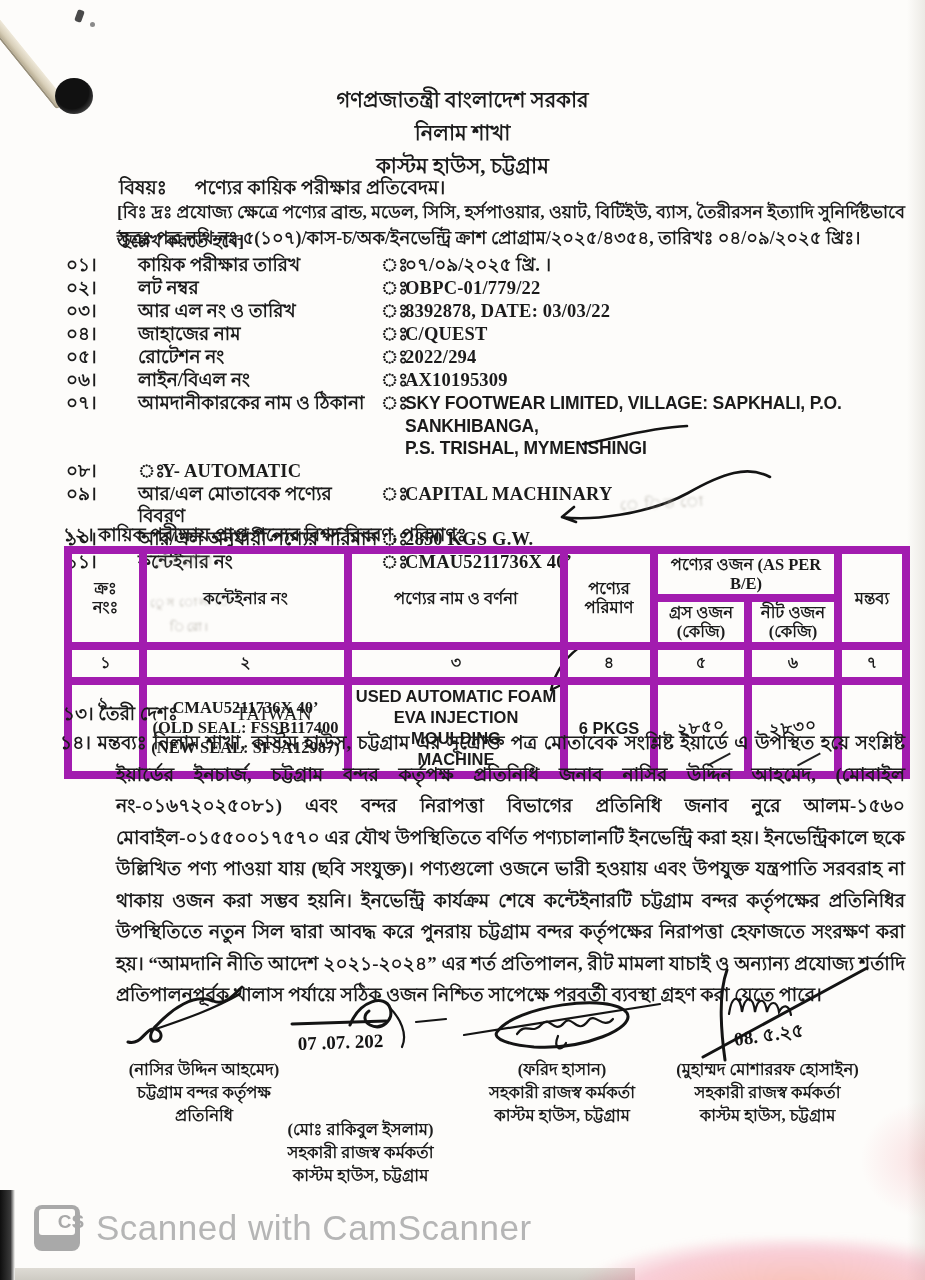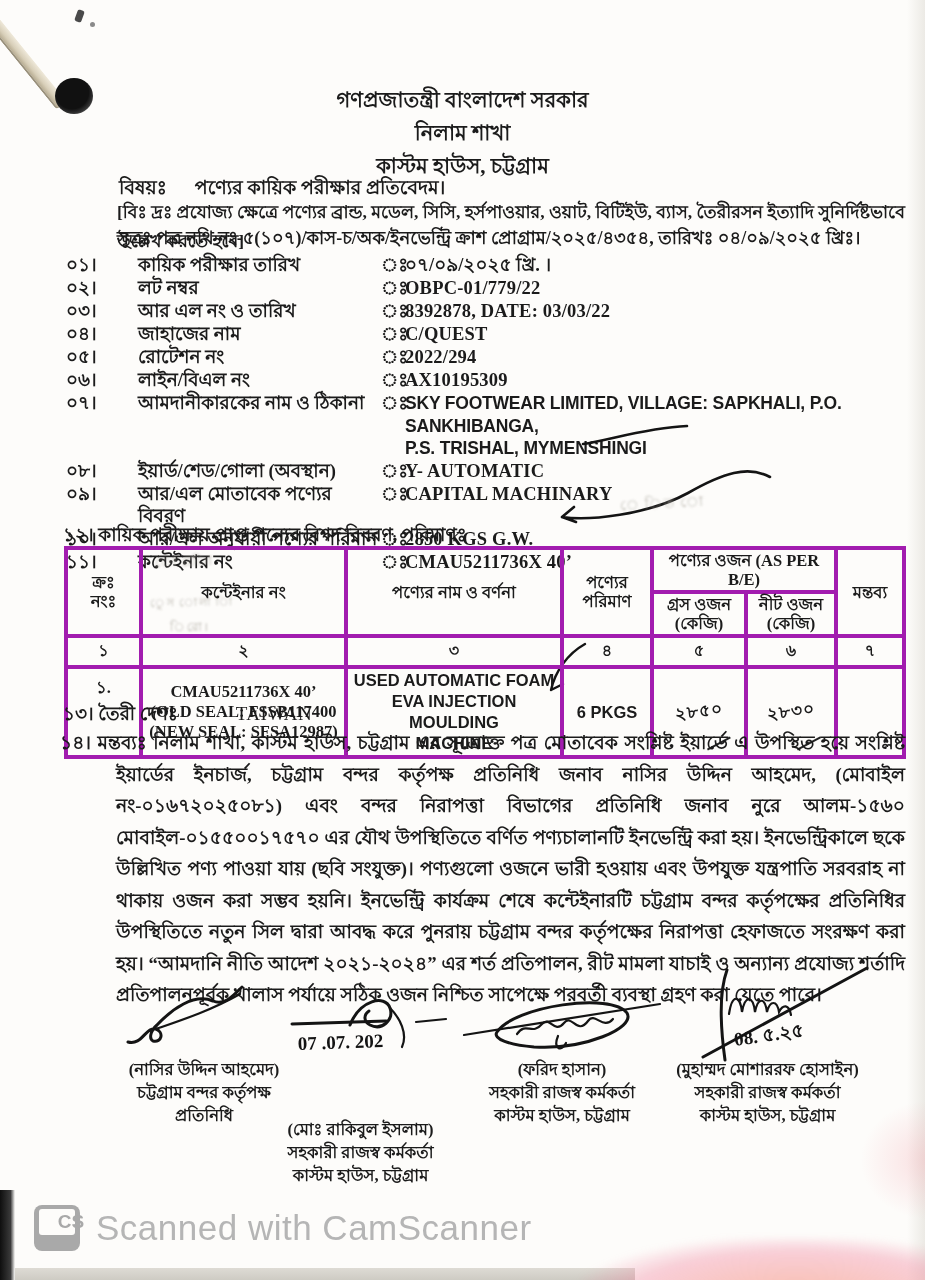--- a/index.html
+++ b/index.html
@@ -48,21 +48,21 @@
   .fno { width:72px; font-weight:700; flex:none; }
   .flabel { width:243px; font-weight:700; flex:none; }
   .fsep { width:24px; font-weight:700; flex:none; }
   .fval { flex:1; font-weight:600; white-space:pre-line; }
   .fval.latin { font-family:"Liberation Serif", serif; letter-spacing:.2px; }
   .fval.sansb { font-family:"Liberation Sans", sans-serif; font-weight:700; font-size:17.5px; letter-spacing:-.2px; }
   .frow.r7 { min-height:46px; }
   
   .item12 { position:absolute; left:63px; top:521px; font-size:18.5px; font-weight:700; }
   table.goods { position:absolute; left:64px; top:546px; width:842px; border-collapse:collapse; table-layout:fixed; }
-  table.goods th, table.goods td { border:4px solid #a21caf; padding:1px 3px; text-align:center; vertical-align:middle; }
+  table.goods th, table.goods td { border:8px solid #a21caf; padding:1px 3px; text-align:center; vertical-align:middle; }
   table.goods th { font-size:16.5px; font-weight:700; line-height:19px; white-space:pre-line; }
   tr.digits td { font-size:16px; font-weight:700; height:22px; padding:0 3px; }
   tr.data td { height:64px; font-size:16.5px; }
   td.goods-desc { text-align:left; font-family:"Liberation Sans", sans-serif; font-weight:700; font-size:16.5px; line-height:21px; padding-left:8px; white-space:pre-line; }
   td.cont-no { font-weight:700; font-size:16px; line-height:20px; white-space:pre-line; }
   td.qty { font-family:"Liberation Sans", sans-serif; font-weight:700; font-size:17px; }
   td.wt { position:relative; }
   .hand-digit { display:inline-block; transform:rotate(-7deg); font-weight:600; font-size:17px; letter-spacing:1px; }
   .wt-tick { position:absolute; width:26px; height:10px; border-bottom:2.2px solid #222; transform:rotate(-28deg); right:14px; bottom:10px; }
   
@@ -156,21 +156,20 @@
       </div>
     <div class="frow r7">
         <span class="fno">০৭।</span>
         <span class="flabel">আমদানীকারকের নাম ও ঠিকানা</span>
         <span class="fsep">ঃ</span>
         <span class="fval sansb">SKY FOOTWEAR LIMITED, VILLAGE: SAPKHALI, P.O. SANKHIBANGA,
 P.S. TRISHAL, MYMENSHINGI</span>
       </div>
     <div class="frow">
         <span class="fno">০৮।</span>
-        <span class="flabel">ইয়ার্ড/শেড/গোলা (অবস্থান)</span>
         <span class="fsep">ঃ</span>
         <span class="fval latin">Y- AUTOMATIC</span>
       </div>
     <div class="frow">
         <span class="fno">০৯।</span>
         <span class="flabel">আর/এল মোতাবেক পণ্যের বিবরণ</span>
         <span class="fsep">ঃ</span>
         <span class="fval latin">CAPITAL MACHINARY</span>
       </div>
     <div class="frow">

